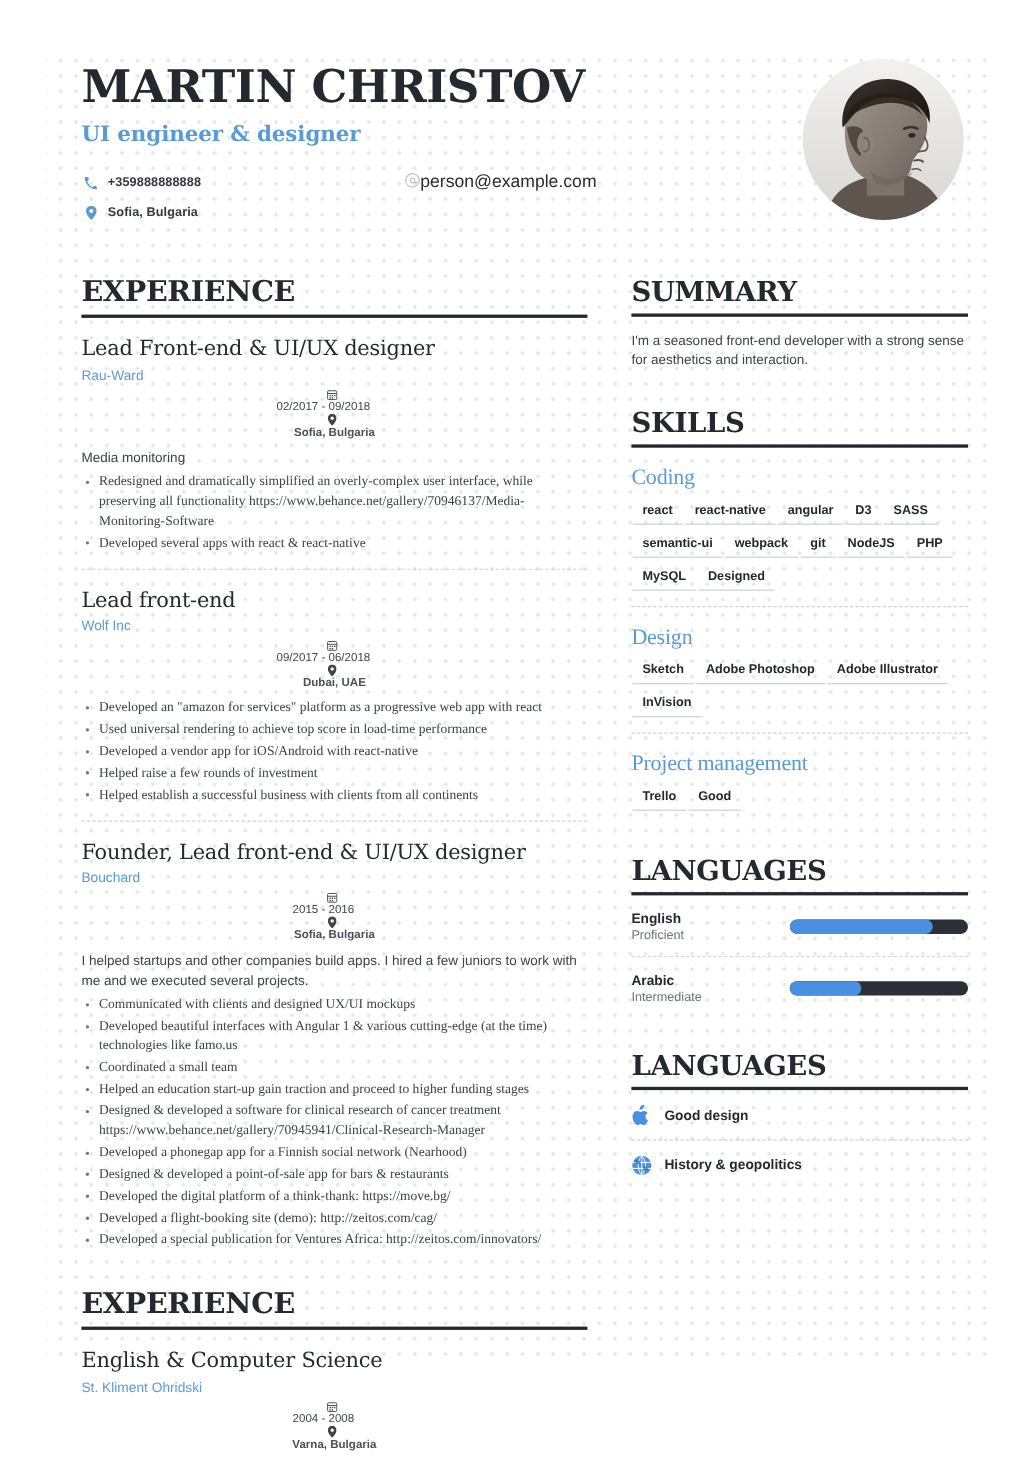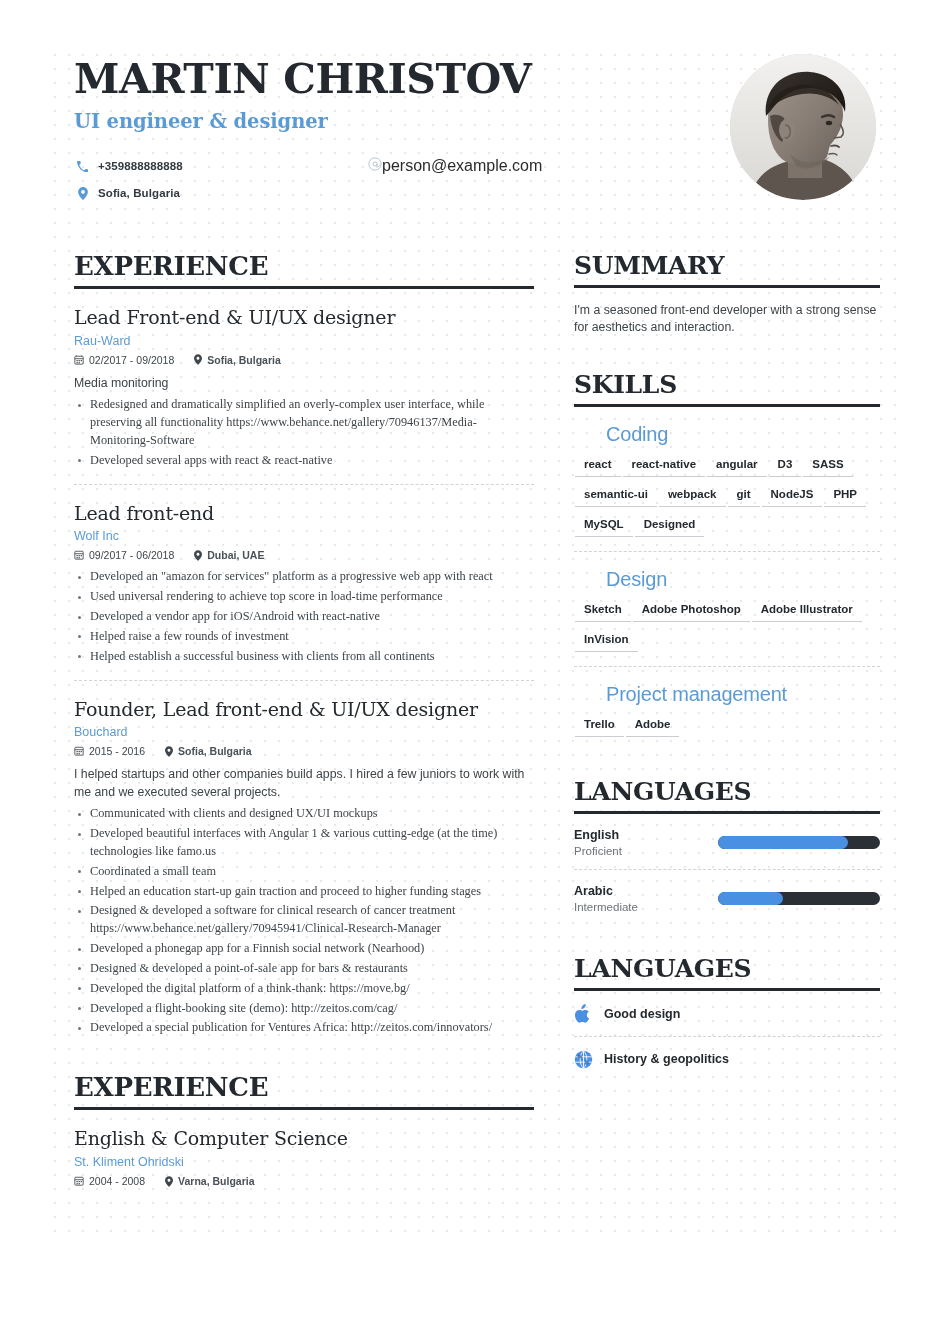--- a/index.html
+++ b/index.html
@@ -128,20 +128,21 @@
     color: #5b9bd5;
     margin-top: 5px;
   }
   .entry-meta {
     display: flex;
     align-items: center;
     margin-top: 6px;
     font-size: 10.5px;
     color: #4a5158;
     font-weight: 600;
+    flex-direction: column;
   }
   .entry-meta .ico { margin-right: 5px; display: flex; align-items: center; }
   .entry-meta .date { margin-right: 20px; font-weight: 500; color: #3f464c; }
   .entry-meta .place { font-weight: 700; }
 
   .entry-desc {
     font-size: 12.3px;
     color: #3d4449;
     margin-top: 9px;
     line-height: 1.42;
@@ -173,27 +174,26 @@
 
   
   .summary-text {
     font-size: 12.3px;
     color: #3d4449;
     line-height: 1.42;
     margin-top: 14px;
   }
 
   .skill-group-title {
-    font-family: Liberation Sans, sans-serif;
+    font-family: Liberation Serif, serif;
     font-size: 20px;
     color: #5b9bd5;
     margin-top: 16px;
     margin-bottom: 10px;
     letter-spacing: -0.2px;
-    margin-left: 32px;
   }
   .tags { display: flex; flex-wrap: wrap; }
   .tag {
     font-size: 11.5px;
     font-weight: 700;
     color: #23292e;
     padding: 2px 9px 6px 9px;
     margin: 0 1px 9px 1px;
     border-bottom: 1.5px solid #c9cdd1;
     white-space: nowrap;
@@ -511,21 +511,21 @@
         <span class="tag">Adobe Photoshop</span>
         <span class="tag">Adobe Illustrator</span>
         <span class="tag">InVision</span>
       </div>
 
       <div class="skill-divider"></div>
 
       <div class="skill-group-title">Project management</div>
       <div class="tags">
         <span class="tag">Trello</span>
-        <span class="tag">Adobe</span>
+        <span class="tag">Good</span>
       </div>
 
       <div class="block-gap" style="height:32px"></div>
 
       <div class="sec-head small">LANGUAGES</div>
 
       <div class="lang-row">
         <div>
           <div class="lang-name">English</div>
           <div class="lang-level">Proficient</div>

